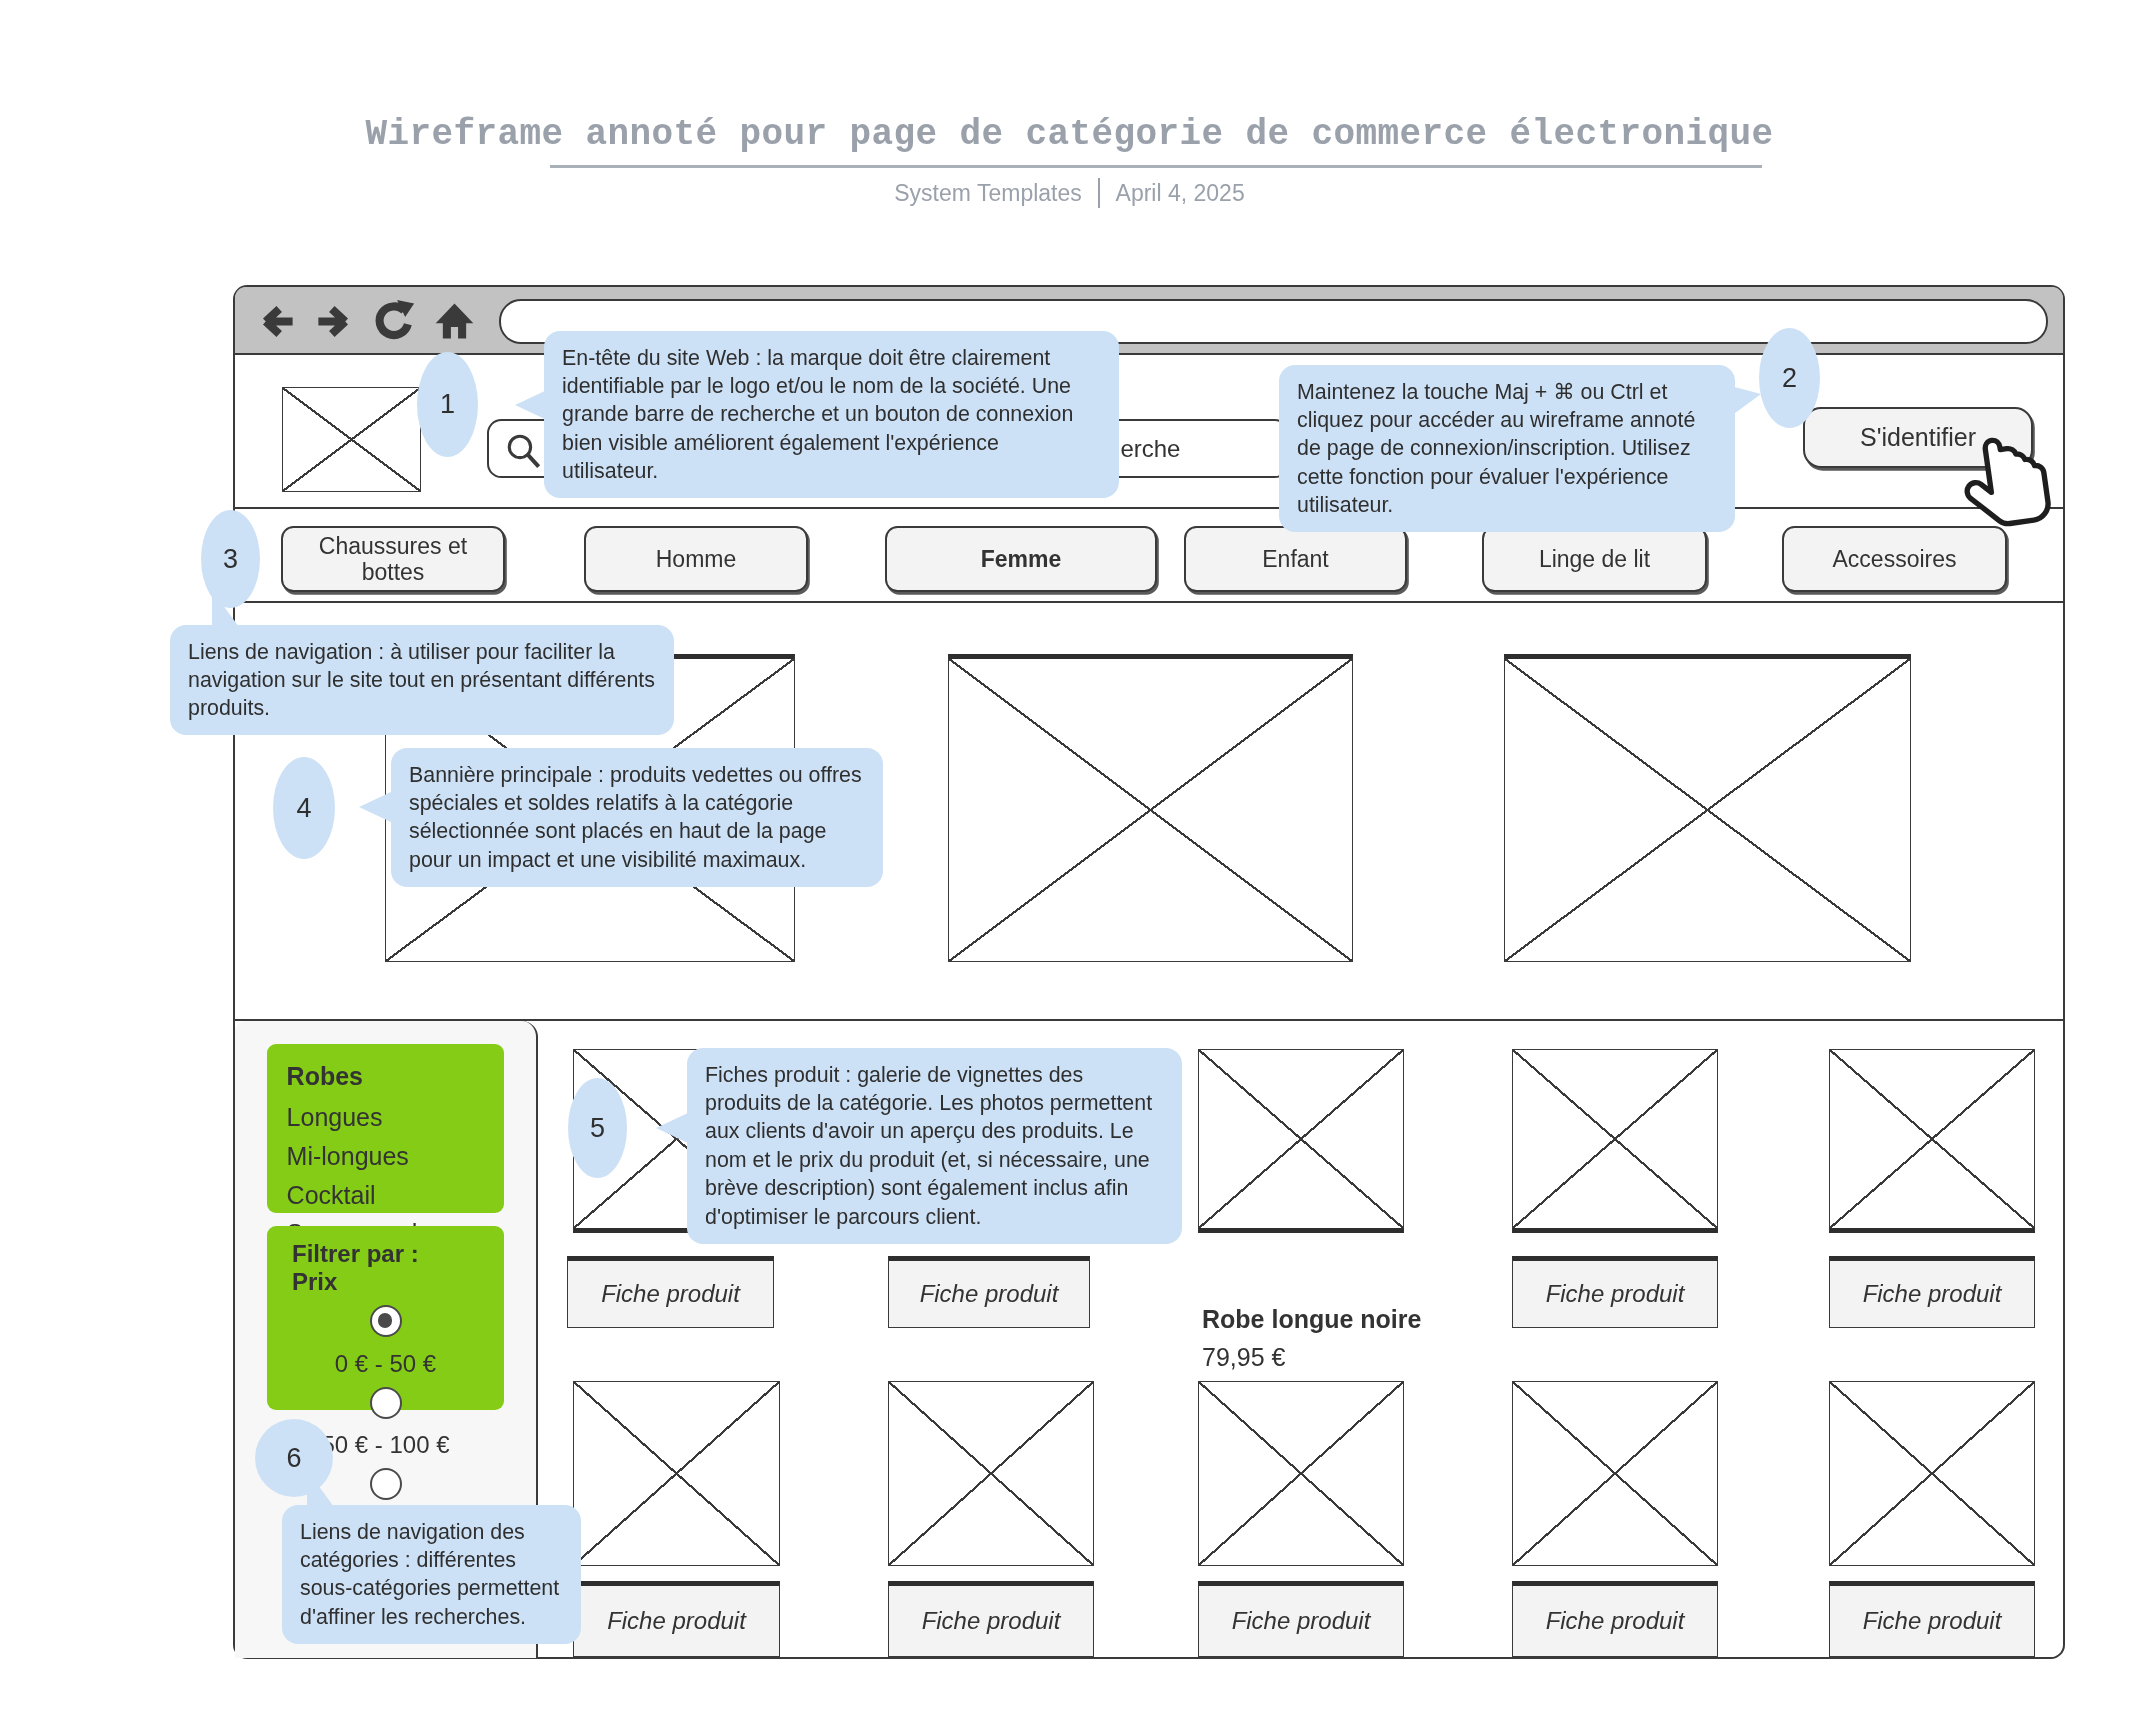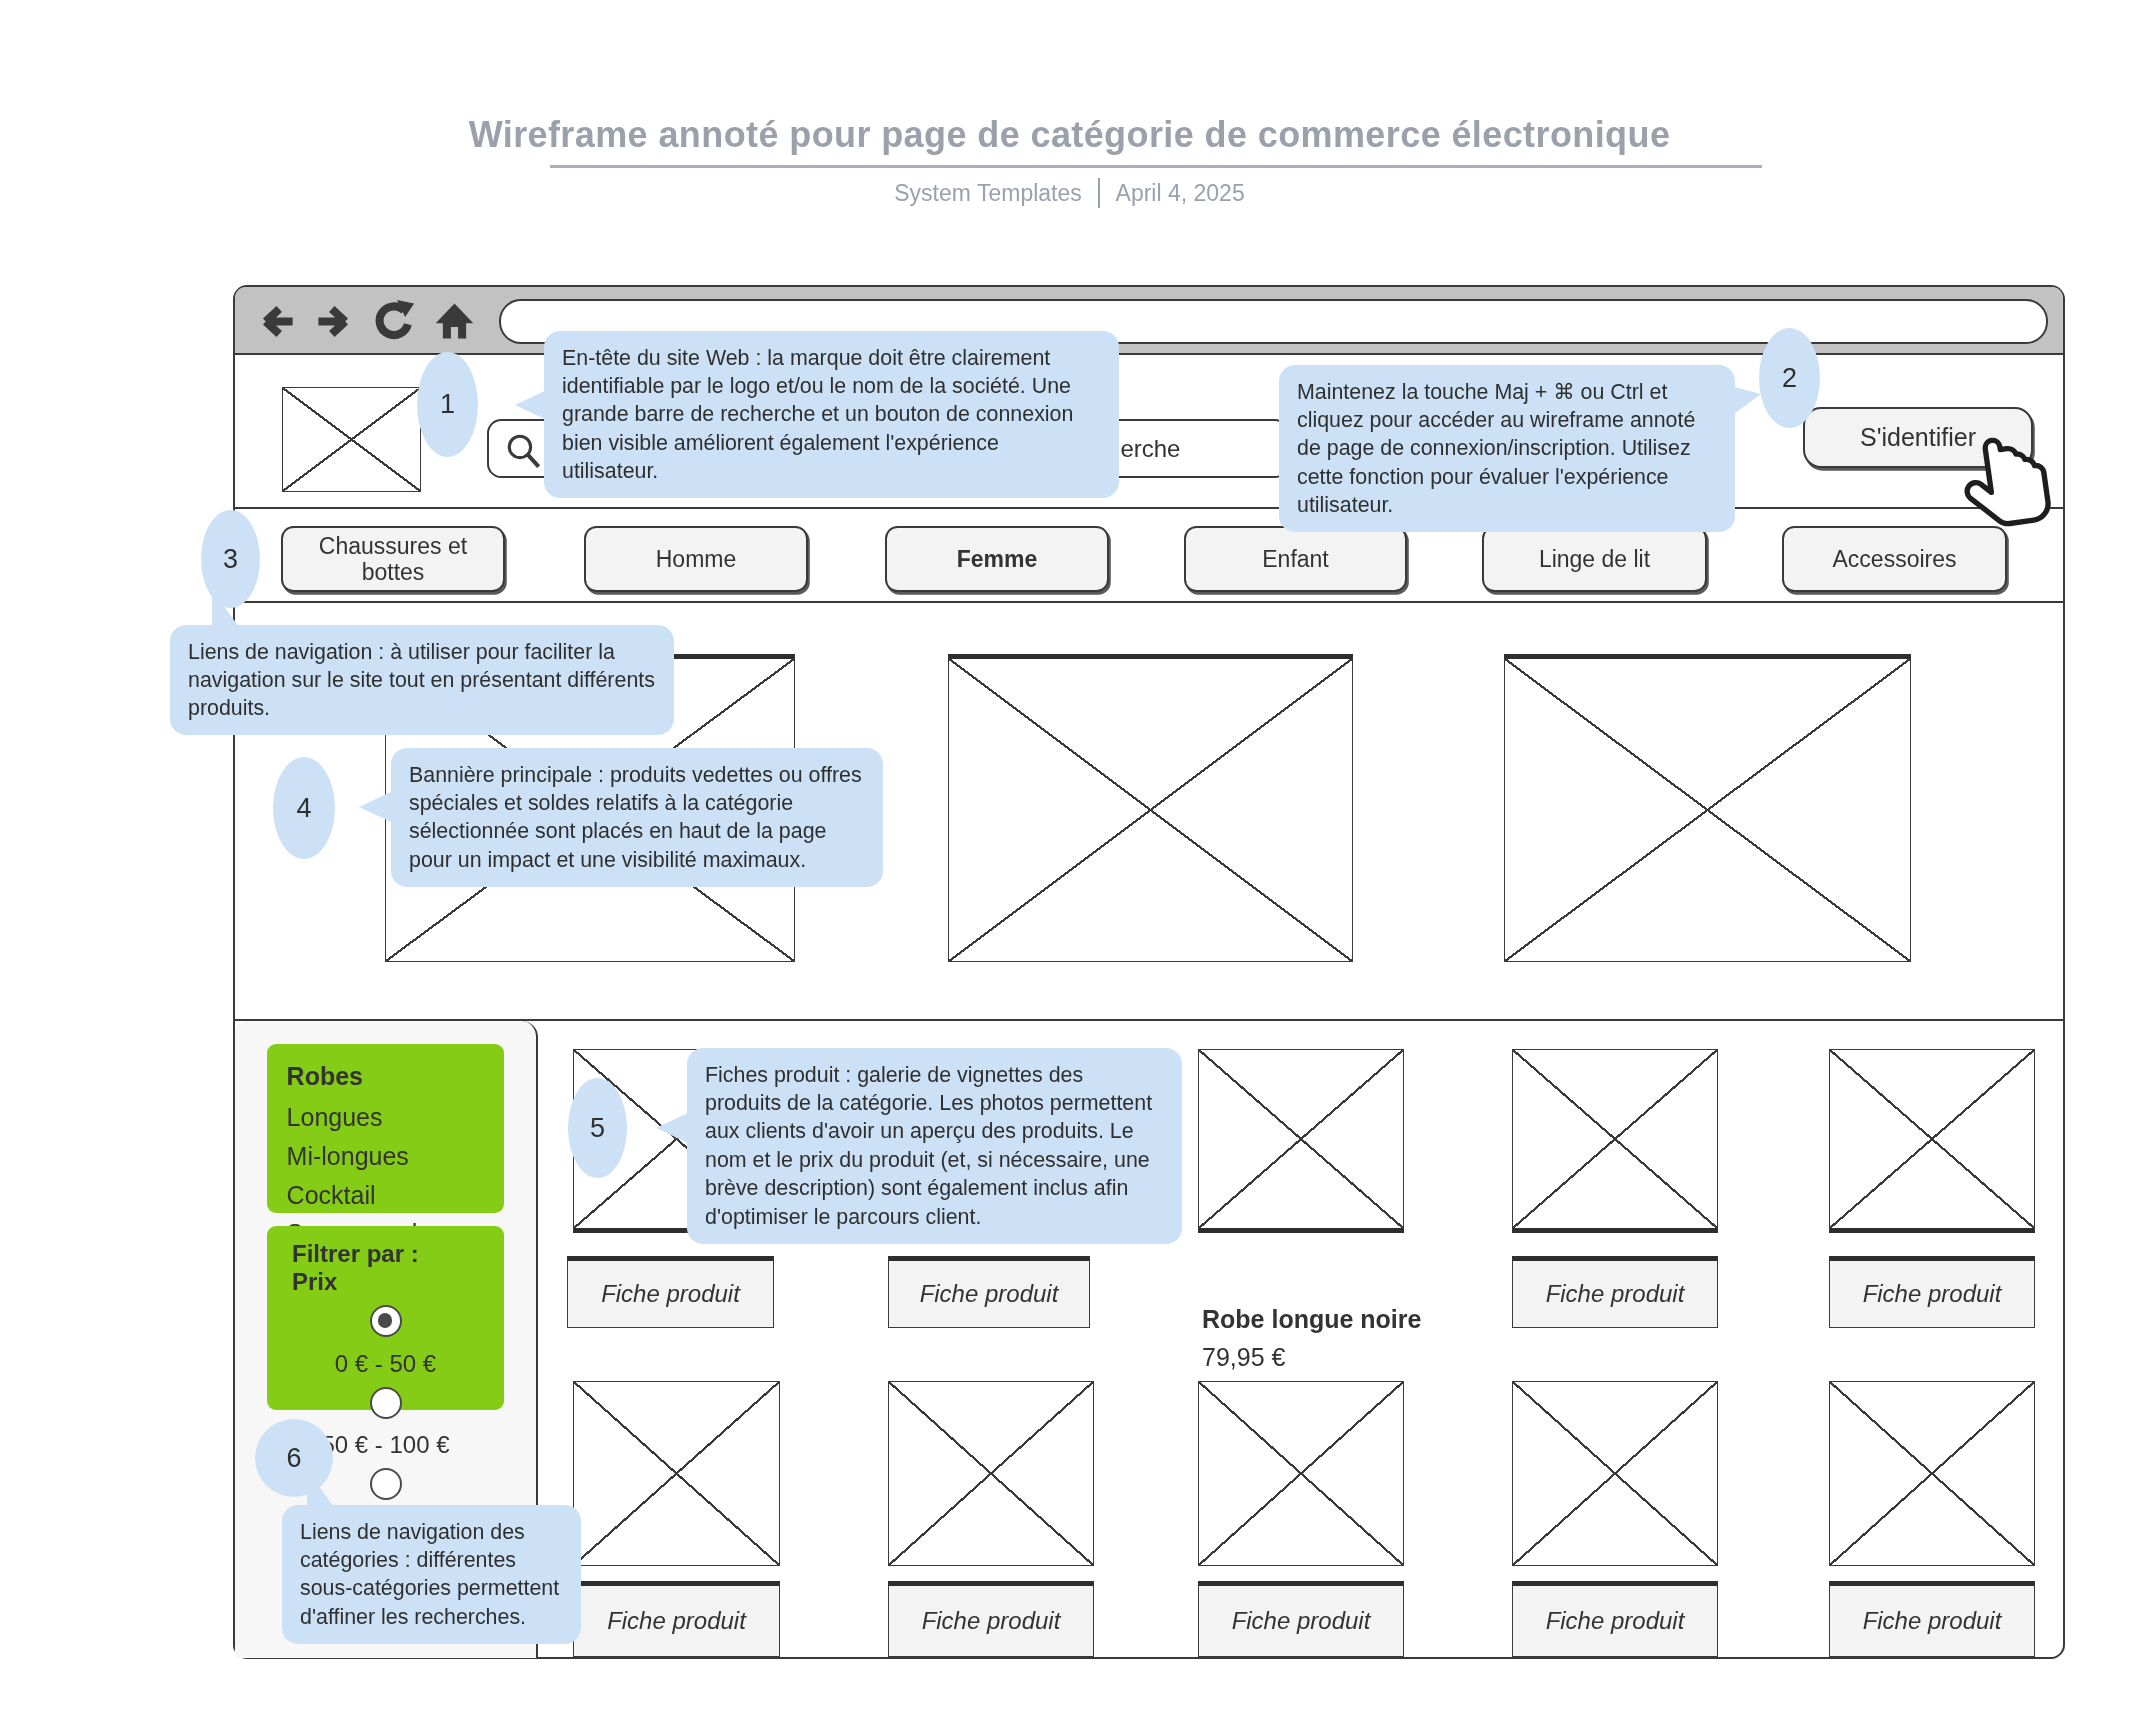--- a/index.html
+++ b/index.html
@@ -2,21 +2,21 @@
 <html style="font-size:14.3px"><head>
 <meta charset="utf-8">
 <style>
   * { margin:0; padding:0; box-sizing:border-box; }
   html,body { width:2139px; height:1731px; background:#fff; overflow:hidden;
               font-family:"Liberation Sans", sans-serif; color:#333; }
   .abs { position:absolute; }
 
   
   .doc-title { left:0; top:114px; width:2139px; text-align:center;
-               font-size:36px; font-weight:bold; color:#9aa1ab; letter-spacing:0.4px; }
+               font-size:36px; font-weight:bold; color:#9aa1ab; letter-spacing:0.4px;font-family:Liberation Mono, monospace; }
   .doc-underline { left:550px; top:165px; width:1212px; height:2.7px; background:#a9b0b8; }
   .doc-sub { left:0; top:178px; width:2139px; display:flex; justify-content:center;
              align-items:center; gap:16px; font-size:23px; color:#9aa1ab; }
   .doc-sub-sep { width:1.8px; height:30px; background:#9aa1ab; }
 
   
   .bwindow { left:233px; top:285px; width:1832px; height:1374px;
              border:2.7px solid #3a3a3a; border-radius:14.3px; background:#fff; }
   .chrome { left:0; top:0; width:100%; height:68px; background:#c2c2c2;
             border-bottom:2.7px solid #3a3a3a; border-radius:10.7px 10.7px 0 0; }
@@ -130,21 +130,21 @@
     </svg>
     <span class="abs search-text">Barre de recherche</span>
   </div>
 
   <div class="abs signin">S'identifier</div>
 
   <div class="abs divider" style="top:220px"></div>
 
   <div class="abs navbtn" style="left:46px;  width:224px">Chaussures et bottes</div>
   <div class="abs navbtn" style="left:349px; width:224px">Homme</div>
-  <div class="abs navbtn bold" style="left:650px; width:224px">Femme</div>
+  <div class="abs navbtn bold" style="left:650px; width:272px">Femme</div>
   <div class="abs navbtn" style="left:949px;width:223px">Enfant</div>
   <div class="abs navbtn" style="left:1247px;width:225px">Linge de lit</div>
   <div class="abs navbtn" style="left:1547px;width:225px">Accessoires</div>
 
   <div class="abs divider" style="top:314px"></div>
 
   <div class="abs xbox banner" style="left:150px;  width:410px"></div>
   <div class="abs xbox banner" style="left:713px;  width:405px"></div>
   <div class="abs xbox banner" style="left:1269px; width:407px"></div>
 

